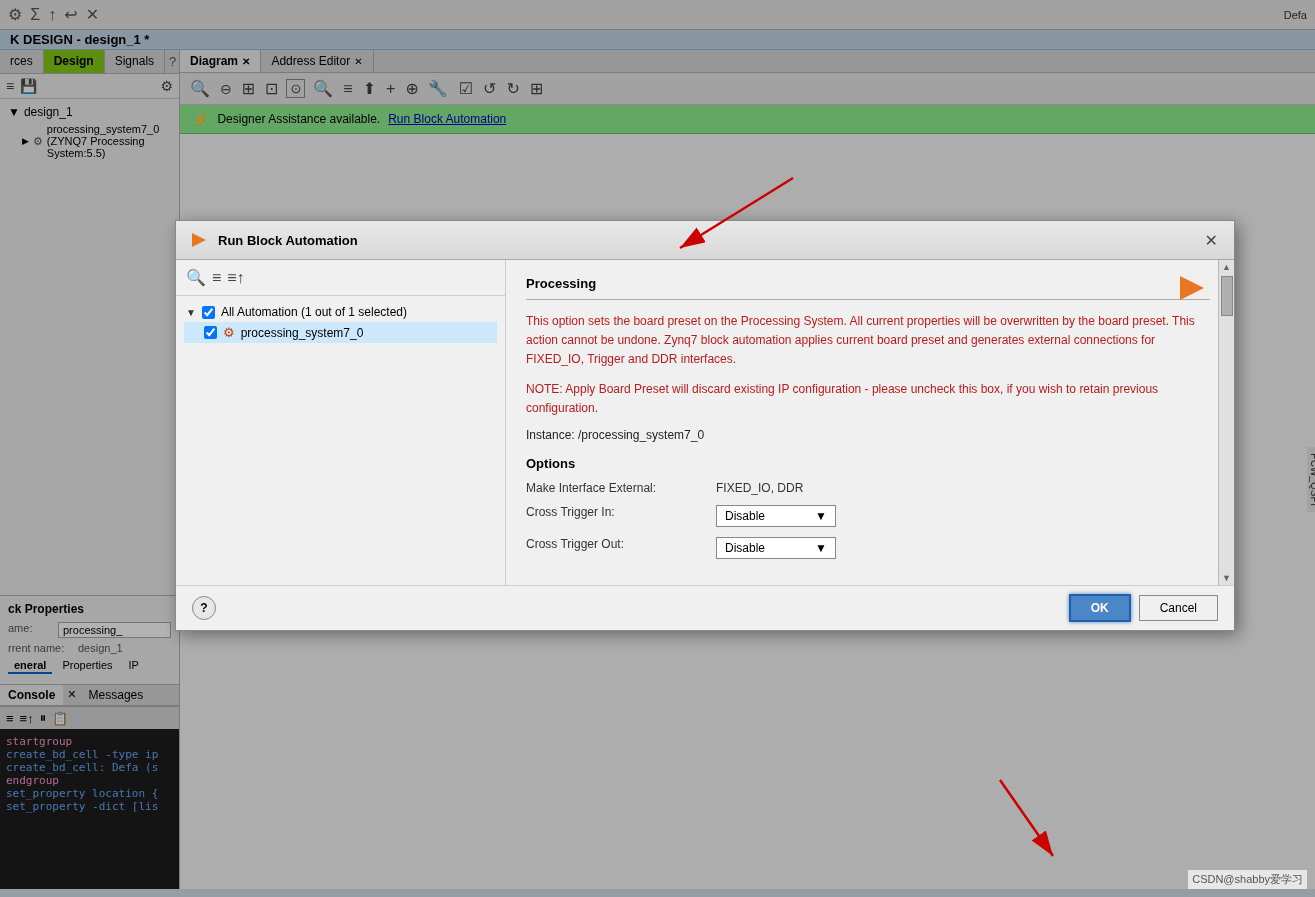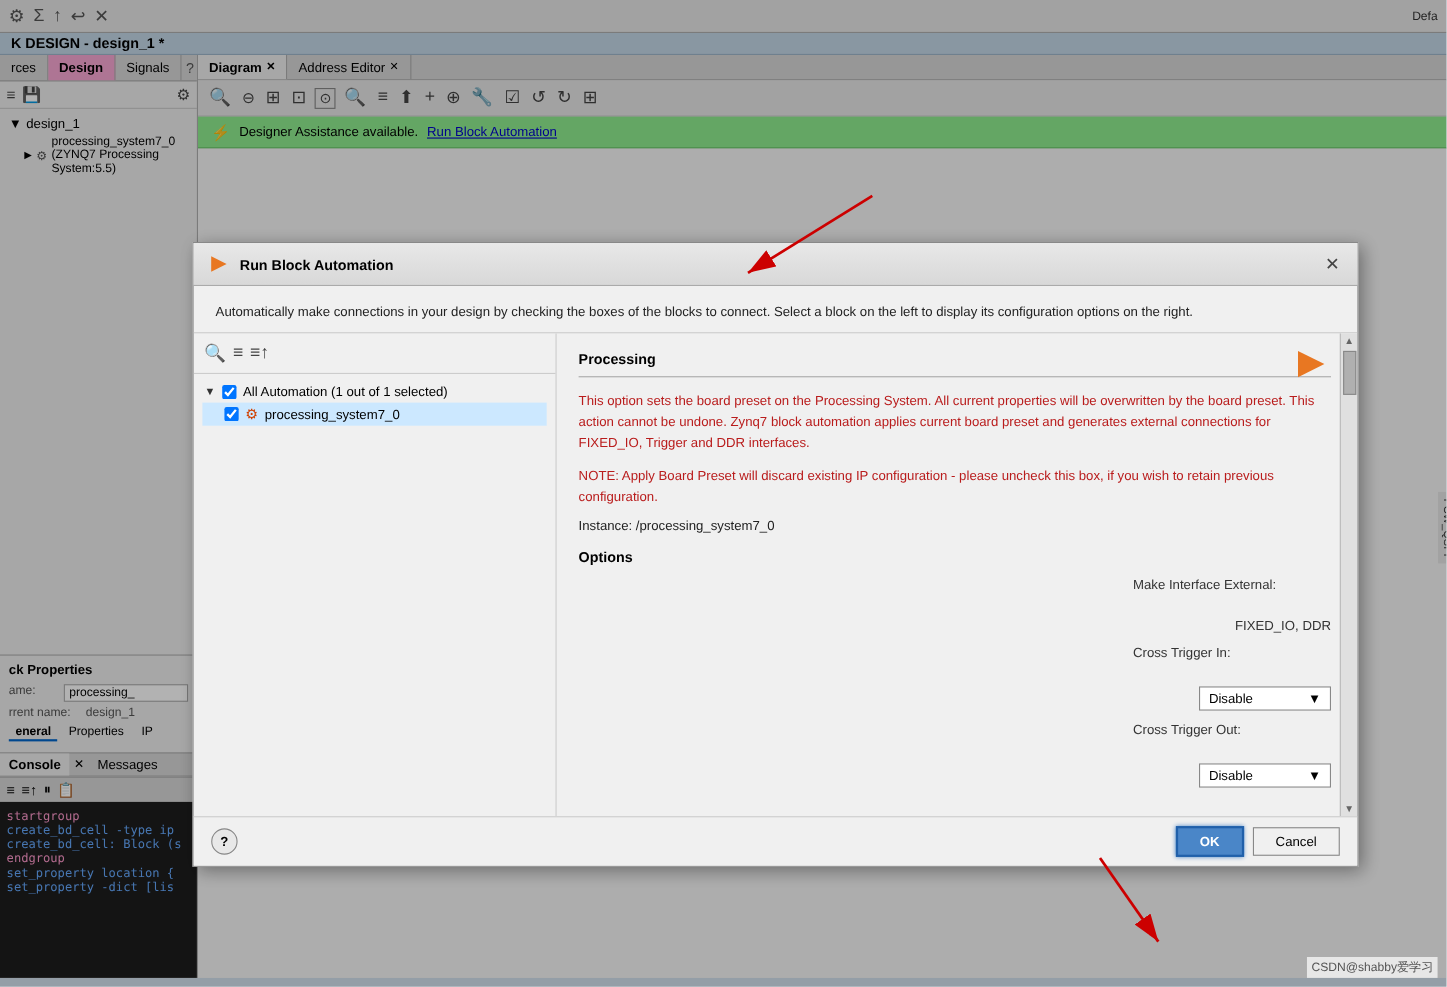--- a/index.html
+++ b/index.html
@@ -53,21 +53,21 @@
       background: #d8d8d8;
       border-bottom: 1px solid #b0b0b0;
     }
     .left-tab {
       padding: 4px 10px;
       font-size: 12px;
       cursor: pointer;
       border-right: 1px solid #b0b0b0;
     }
     .left-tab.active {
-      background: #f9a8d4;
+      background: #84cc16;
       font-weight: bold;
     }
 
     .left-toolbar {
       display: flex;
       align-items: center;
       padding: 4px 6px;
       gap: 6px;
       border-bottom: 1px solid #ccc;
     }
@@ -382,24 +382,23 @@
       margin-bottom: 14px;
     }
     .detail-options-title {
       font-size: 13px;
       font-weight: bold;
       margin-bottom: 10px;
     }
 
     .option-row {
       display: flex;
-      align-items: flex-end;
+      align-items: flex-start;
       margin-bottom: 10px;
-      gap: 24px;
-      flex-direction: column;
+      gap: 10px;
     }
     .option-label {
       font-size: 12px;
       min-width: 180px;
       color: #333;
     }
     .option-value {
       font-size: 12px;
       color: #333;
     }
@@ -571,21 +570,21 @@
     <div class="console-toolbar">
       <span style="font-size:13px;">≡</span>
       <span style="font-size:13px;">≡↑</span>
       <span style="font-size:13px;">⏸</span>
       <span style="font-size:13px;">📋</span>
     </div>
 
     <div class="console-panel">
       <div class="console-keyword" style="font-family:monospace; font-size:11px;">startgroup</div>
       <div class="console-code" style="font-family:monospace; font-size:11px;">create_bd_cell -type ip</div>
-      <div class="console-code" style="font-family:monospace; font-size:11px;">create_bd_cell: Block (s</div>
+      <div class="console-code" style="font-family:monospace; font-size:11px;">create_bd_cell: Defa (s</div>
       <div class="console-keyword" style="font-family:monospace; font-size:11px;">endgroup</div>
       <div class="console-code" style="font-family:monospace; font-size:11px;">set_property location {</div>
       <div class="console-code" style="font-family:monospace; font-size:11px;">set_property -dict [lis</div>
     </div>
   </div>
 
   <div class="right-panel">
 
     <div class="diagram-tabs">
       <div class="diagram-tab active">
@@ -636,21 +635,20 @@
 
       <svg class="vivado-icon" viewBox="0 0 22 22">
         <polygon points="4,4 18,11 4,18" fill="#e87722"></polygon>
       </svg>
       <span class="modal-title">Run Block Automation</span>
       <span class="modal-close">✕</span>
     </div>
 
     <div class="modal-body">
 
-      <div class="modal-description">Automatically make connections in your design by checking the boxes of the blocks to connect. Select a block on the left to display its configuration options on the right.</div>
 
       <div class="modal-content">
 
         <div class="modal-list-panel">
           <div class="modal-list-toolbar">
             <span>🔍</span>
             <span>≡</span>
             <span>≡↑</span>
           </div>
           <div class="modal-list-content">

